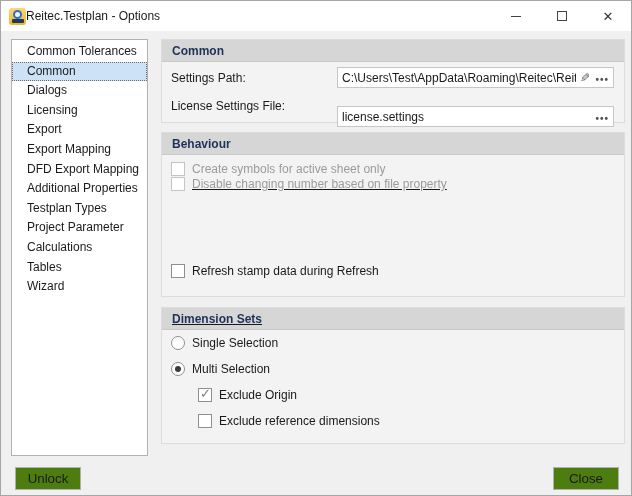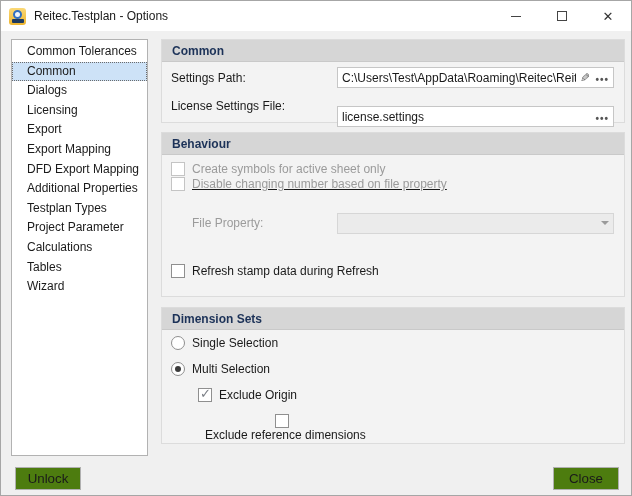--- a/index.html
+++ b/index.html
@@ -10,42 +10,42 @@
 
   
   .titlebar { position:absolute; left:0; top:0; width:100%; height:30px; background:#ffffff;
               display:flex; align-items:center; }
   .app-icon { position:relative; width:17px; height:17px; margin-left:8px;
               background:linear-gradient(#fbd977,#edb42e); border-radius:3px; }
   .app-icon .ring { position:absolute; left:3.5px; top:2px; width:9px; height:9px;
                     border:2.5px solid #2f6fc3; border-radius:50%; background:#eef4fb; }
   .app-icon .base { position:absolute; left:2.5px; bottom:1.5px; width:12px; height:4px;
                     background:#1e3a5f; border-radius:1px; }
-  .title-text { margin-left:8px; color:#1a1a1a; }
+  .title-text { margin-left:0; color:#1a1a1a; }
   .win-controls { position:absolute; right:0; top:0; height:30px; display:flex; }
   .win-btn { width:46px; height:30px; display:flex; align-items:center; justify-content:center;
              color:#444; }
   .min-glyph { width:10px; height:1px; background:#444; display:block; }
   .max-glyph { width:10px; height:10px; border:1px solid #444; display:block; }
   .close-glyph { font-size:13px; line-height:1; color:#333; }
 
   
   .listbox { position:absolute; left:10px; top:38px; width:137px; height:417px;
              background:#ffffff; border:1px solid #b2b2b2; padding-top:2px; overflow:hidden; }
   .lb-item { height:19.6px; line-height:19.6px; padding-left:15px; white-space:nowrap; }
   .lb-item.selected { background:#cde2f7; outline:1px dotted #6b6b6b; outline-offset:-1px; }
 
   
   .group { position:absolute; left:160px; width:464px; background:#f3f3f3;
            border:1px solid #dcdcdc; }
   .group-header { height:22px; line-height:22px; background:#d6d6d6; border-bottom:1px solid #c9c9c9;
                   padding-left:10px; font-weight:bold; color:#1c3258; }
   .g-common { top:38px; height:84px; }
   .g-behaviour { top:131px; height:165px; }
-  .g-dimsets { top:306px; height:137px; }
+  .g-dimsets { top:306px; height:137px;text-decoration:underline; }
 
   .row { position:absolute; left:0; width:100%; height:22px; display:flex; align-items:center; }
   .row .flabel { position:absolute; left:9px; }
   .row .flabel.indent { left:30px; }
 
   .field { position:absolute; left:175px; width:277px; height:21px; background:#ffffff;
            border:1px solid #c6c6c6; display:flex; align-items:center; padding:0 4px; }
   .field .ftext { flex:1; white-space:nowrap; overflow:hidden; }
   .field .pencil { font-size:12px; color:#555; margin:0 5px 0 4px; transform:scaleX(-1); }
   .field .dots { color:#555; letter-spacing:1px; font-weight:bold; font-size:10px; padding-top:3px; }
@@ -135,27 +135,20 @@
     <div class="ctl-row" style="left:9px; top:29px;">
       <span class="cbx dis"></span>
       <span class="ctl-label dis-text">Create symbols for active sheet only</span>
     </div>
 
     <div class="ctl-row" style="left:9px; top:44px;text-decoration:underline;">
       <span class="cbx dis"></span>
       <span class="ctl-label dis-text">Disable changing number based on file property</span>
     </div>
 
-    <div class="row" style="top:79px;">
-      <span class="flabel indent dis-text">File Property:</span>
-      <span class="field disabled">
-        <span class="ftext dis-text"></span>
-        <span class="combo-arrow"></span>
-      </span>
-    </div>
 
 
     <div class="ctl-row" style="left:9px; top:131px;">
       <span class="cbx"></span>
       <span class="ctl-label">Refresh stamp data during Refresh</span>
     </div>
   </div>
 
   <div class="group g-dimsets">
     <div class="group-header">Dimension Sets</div>
@@ -170,21 +163,21 @@
       <span class="ctl-label">Multi Selection</span>
     </div>
 
     <div class="ctl-row" style="left:36px; top:80px;">
       <span class="cbx">
           <span class="mark">✓</span>
         </span>
       <span class="ctl-label">Exclude Origin</span>
     </div>
 
-    <div class="ctl-row" style="left:36px; top:106px;flex-direction:column;">
+    <div class="ctl-row" style="left:36px; top:106px;">
       <span class="cbx"></span>
       <span class="ctl-label">Exclude reference dimensions</span>
     </div>
   </div>
 
   <button class="btn" style="left:14px; top:466px;">Unlock</button>
   <button class="btn" style="left:552px; top:466px;">Close</button>
 
 </div>
 

